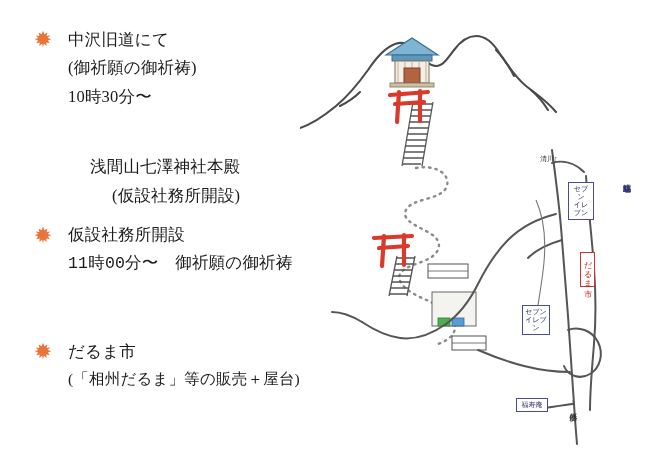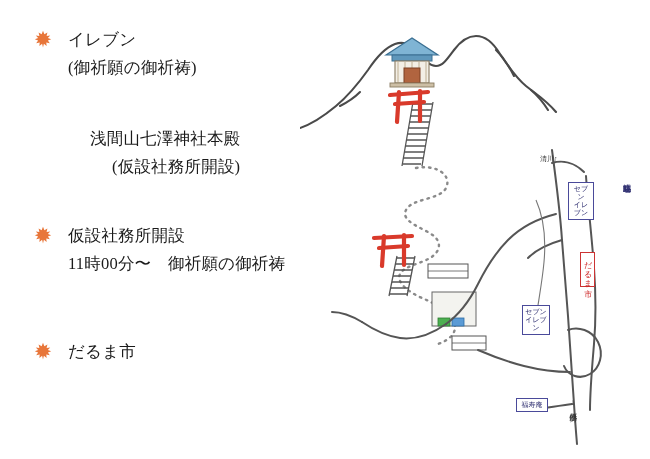--- a/index.html
+++ b/index.html
@@ -25,21 +25,21 @@
     width: 330px;
     height: 459px;
   }
 
   .entry {
     position: absolute;
     left: 34px;
     width: 300px;
   }
   .entry-1 { top: 26px; }
-  .entry-2 { top: 222px; }
+  .entry-2 { top: 222px; font-family: Liberation Mono, monospace; }
   .entry-3 { top: 338px; }
 
   .bullet {
     position: absolute;
     left: -0px;
     top: 4px;
     width: 18px;
     height: 18px;
   }
   .bullet svg { display: block; }
@@ -111,22 +111,23 @@
 
     <div class="entry entry-1">
       <span class="bullet">
         <svg width="18" height="18" viewBox="0 0 18 18">
           <g fill="#e8763a">
             <path d="M9 0.8 L10.4 4.2 L13.4 2.6 L12.6 5.9 L16.2 5.4 L13.9 7.9 L17.2 9.3 L13.9 10.4 L15.8 13.2 L12.3 12.6 L12.6 16.1 L9.9 13.7 L9 17.4 L8.1 13.7 L5.4 16.1 L5.7 12.6 L2.2 13.2 L4.1 10.4 L0.8 9.3 L4.1 7.9 L1.8 5.4 L5.4 5.9 L4.6 2.6 L7.6 4.2 Z"></path>
           </g>
         </svg>
       </span>
       <div class="entry-lines">
-        <div class="line">イレブン</div>
+        <div class="line">中沢旧道にて</div>
         <div class="line">(御祈願の御祈祷)</div>
+        <div class="line">10時30分〜</div>
         <div class="line indent-1">浅間山七澤神社本殿</div>
         <div class="line indent-2">(仮設社務所開設)</div>
       </div>
     </div>
 
     <div class="entry entry-2">
       <span class="bullet">
         <svg width="18" height="18" viewBox="0 0 18 18">
           <g fill="#e8763a">
             <path d="M9 0.8 L10.4 4.2 L13.4 2.6 L12.6 5.9 L16.2 5.4 L13.9 7.9 L17.2 9.3 L13.9 10.4 L15.8 13.2 L12.3 12.6 L12.6 16.1 L9.9 13.7 L9 17.4 L8.1 13.7 L5.4 16.1 L5.7 12.6 L2.2 13.2 L4.1 10.4 L0.8 9.3 L4.1 7.9 L1.8 5.4 L5.4 5.9 L4.6 2.6 L7.6 4.2 Z"></path>
@@ -142,20 +143,21 @@
     <div class="entry entry-3">
       <span class="bullet">
         <svg width="18" height="18" viewBox="0 0 18 18">
           <g fill="#e8763a">
             <path d="M9 0.8 L10.4 4.2 L13.4 2.6 L12.6 5.9 L16.2 5.4 L13.9 7.9 L17.2 9.3 L13.9 10.4 L15.8 13.2 L12.3 12.6 L12.6 16.1 L9.9 13.7 L9 17.4 L8.1 13.7 L5.4 16.1 L5.7 12.6 L2.2 13.2 L4.1 10.4 L0.8 9.3 L4.1 7.9 L1.8 5.4 L5.4 5.9 L4.6 2.6 L7.6 4.2 Z"></path>
           </g>
         </svg>
       </span>
       <div class="entry-lines">
         <div class="line">だるま市</div>
+        <div class="line small">(「相州だるま」等の販売＋屋台)</div>
       </div>
     </div>
 
   </div>
 
   <div class="map-area">
 
     <svg width="350" height="459" viewBox="0 0 350 459">
 
       <g fill="none" stroke="#4a4a4a" stroke-width="2.1" stroke-linecap="round" stroke-linejoin="round">

